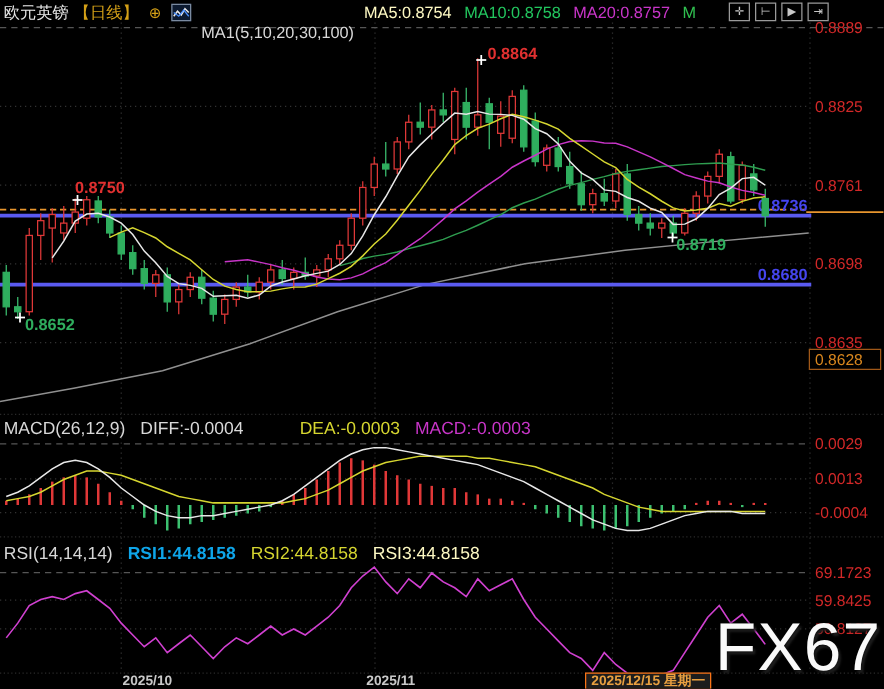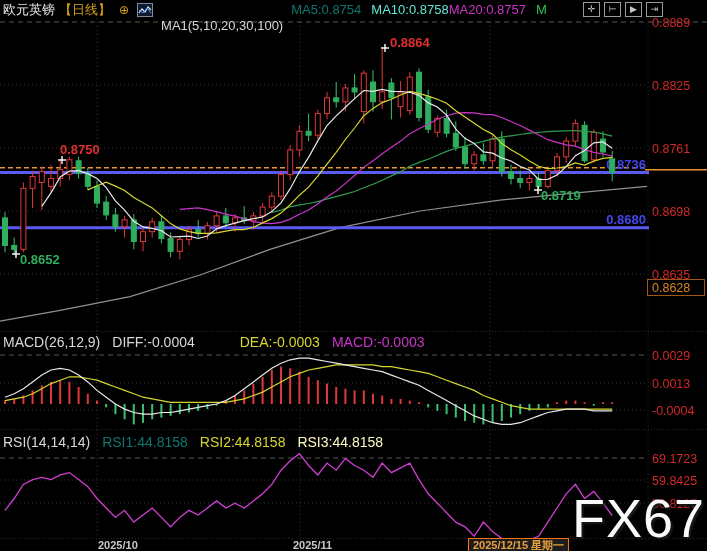--- a/index.html
+++ b/index.html
@@ -35,21 +35,21 @@
     <span class="sym">欧元英镑</span>
     <span class="period">【日线】</span>
     <span class="addicon">⊕</span>
     <span class="ctico">
         <svg width="14" height="12">
       <polyline points="1,9 4,5 7,8 10,3 13,6" stroke="#e8e8e8" stroke-width="1.2" fill="none"></polyline>
       <polyline points="1,6 5,9 9,4 13,9" stroke="#4a90ff" stroke-width="1" fill="none"></polyline>
     </svg>
       </span>
     <span class="magroup">MA1(5,10,20,30,100)</span>
-    <span id="ma-values"><span style="color: #0f766e; margin-right: 10px;">MA5:0.8754</span><span style="color: #5eead4; ">MA10:0.8758</span><span style="color: rgb(200, 53, 200); margin-right: 10px;">MA20:0.8757</span><span style="color: rgb(48, 192, 80); margin-right: 10px;">M</span></span>
+    <span id="ma-values"><span style="color: #fef9c3; margin-right: 10px;">MA5:0.8754</span><span style="color: #22c55e; margin-right: 10px;">MA10:0.8758</span><span style="color: rgb(200, 53, 200); margin-right: 10px;">MA20:0.8757</span><span style="color: rgb(48, 192, 80); margin-right: 10px;">M</span></span>
   </div>
 
   <div class="toolbar" id="toolbar">
       <div class="tool">✛</div>
       <div class="tool">⊢</div>
       <div class="tool">▶</div>
       <div class="tool">⇥</div>
     </div>
 
   <svg class="plot" id="plot" width="707" height="551">
@@ -314,21 +314,21 @@
     </svg>
 
   <div class="indlbl" id="macd-label" style="top:334px;">
       <span style="color: rgb(216, 216, 216);">MACD(26,12,9)</span>
       <span style="color: rgb(216, 216, 216);">DIFF:-0.0004</span>
       <span style="color: rgb(214, 214, 48); padding-left: 33px;">DEA:-0.0003</span>
       <span style="color: rgb(200, 53, 200);">MACD:-0.0003</span>
     </div>
   <div class="indlbl" id="rsi-label" style="top:434px;">
       <span style="color: rgb(216, 216, 216);">RSI(14,14,14)</span>
-      <span style="color: #0f766e;">RSI1:44.8158</span>
+      <span style="color: #0ea5e9; font-weight: bold;">RSI1:44.8158</span>
       <span style="color: rgb(214, 214, 48);">RSI2:44.8158</span>
       <span style="color: #fef9c3;">RSI3:44.8158</span>
     </div>
 
   <div class="xrow" id="xrow">
       <span class="xlab" style="left: 98px;">2025/10</span>
       <span class="xlab" style="left: 293px;">2025/11</span>
       <span class="xhl" style="left: 468px;">2025/12/15 星期一</span>
     </div>
 

